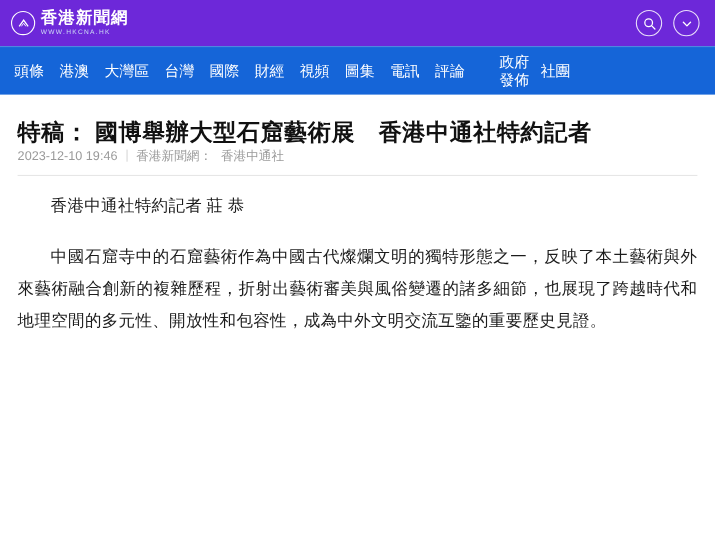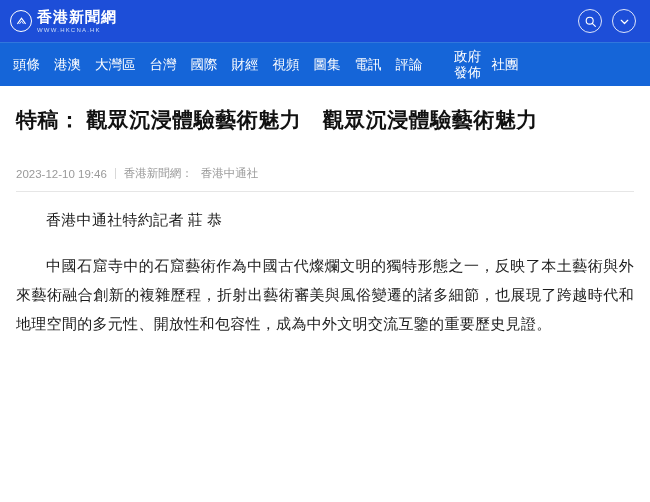--- a/index.html
+++ b/index.html
@@ -12,21 +12,21 @@
     height: 502px;
     overflow: hidden;
     background: #ffffff;
     font-family: "Liberation Sans", sans-serif;
     color: #222;
   }
 
   
   .topbar {
     height: 42px;
-    background: #1d4ed8;
+    background: #6d28d9;
     display: flex;
     align-items: center;
     justify-content: space-between;
     padding: 0 14px 0 10px;
   }
   .brand {
     display: flex;
     align-items: center;
     gap: 5px;
   }
@@ -115,21 +115,21 @@
   .headline {
     font-family: "Liberation Serif", serif;
     font-size: 21px;
     font-weight: 700;
     color: #111;
     line-height: 1.35;
     margin: 4px 0 0 0;
     letter-spacing: 0.5px;
   }
   .meta {
-    margin-top: 32px;
+    margin-top: 0;
     padding-bottom: 10px;
     border-bottom: 1px solid #e6e6e6;
     font-size: 11.5px;
     color: #9a9a9a;
     display: flex;
     align-items: center;
     gap: 8px;
   }
   .meta .sep {
     display: inline-block;
@@ -191,21 +191,21 @@
   <div class="nav-item">財經</div>
   <div class="nav-item">視頻</div>
   <div class="nav-item">圖集</div>
   <div class="nav-item">電訊</div>
   <div class="nav-item">評論</div>
   <div class="nav-item two-line">政府發佈</div>
   <div class="nav-item">社團</div>
 </nav>
 
 <main class="article">
-  <h1 class="headline">特稿： 觀眾沉浸體驗藝術魅力　觀眾沉浸體驗藝術魅力</h1>
+  <h1 class="headline">特稿： 國博舉辦大型石窟藝術展　香港中通社特約記者</h1>
 
   <div class="meta">
     <span>2023-12-10 19:46</span>
     <span class="sep"></span>
     <span>香港新聞網：</span>
     <span>香港中通社</span>
   </div>
 
   <div class="body">
     <p class="para">香港中通社特約記者 莊 恭</p>

